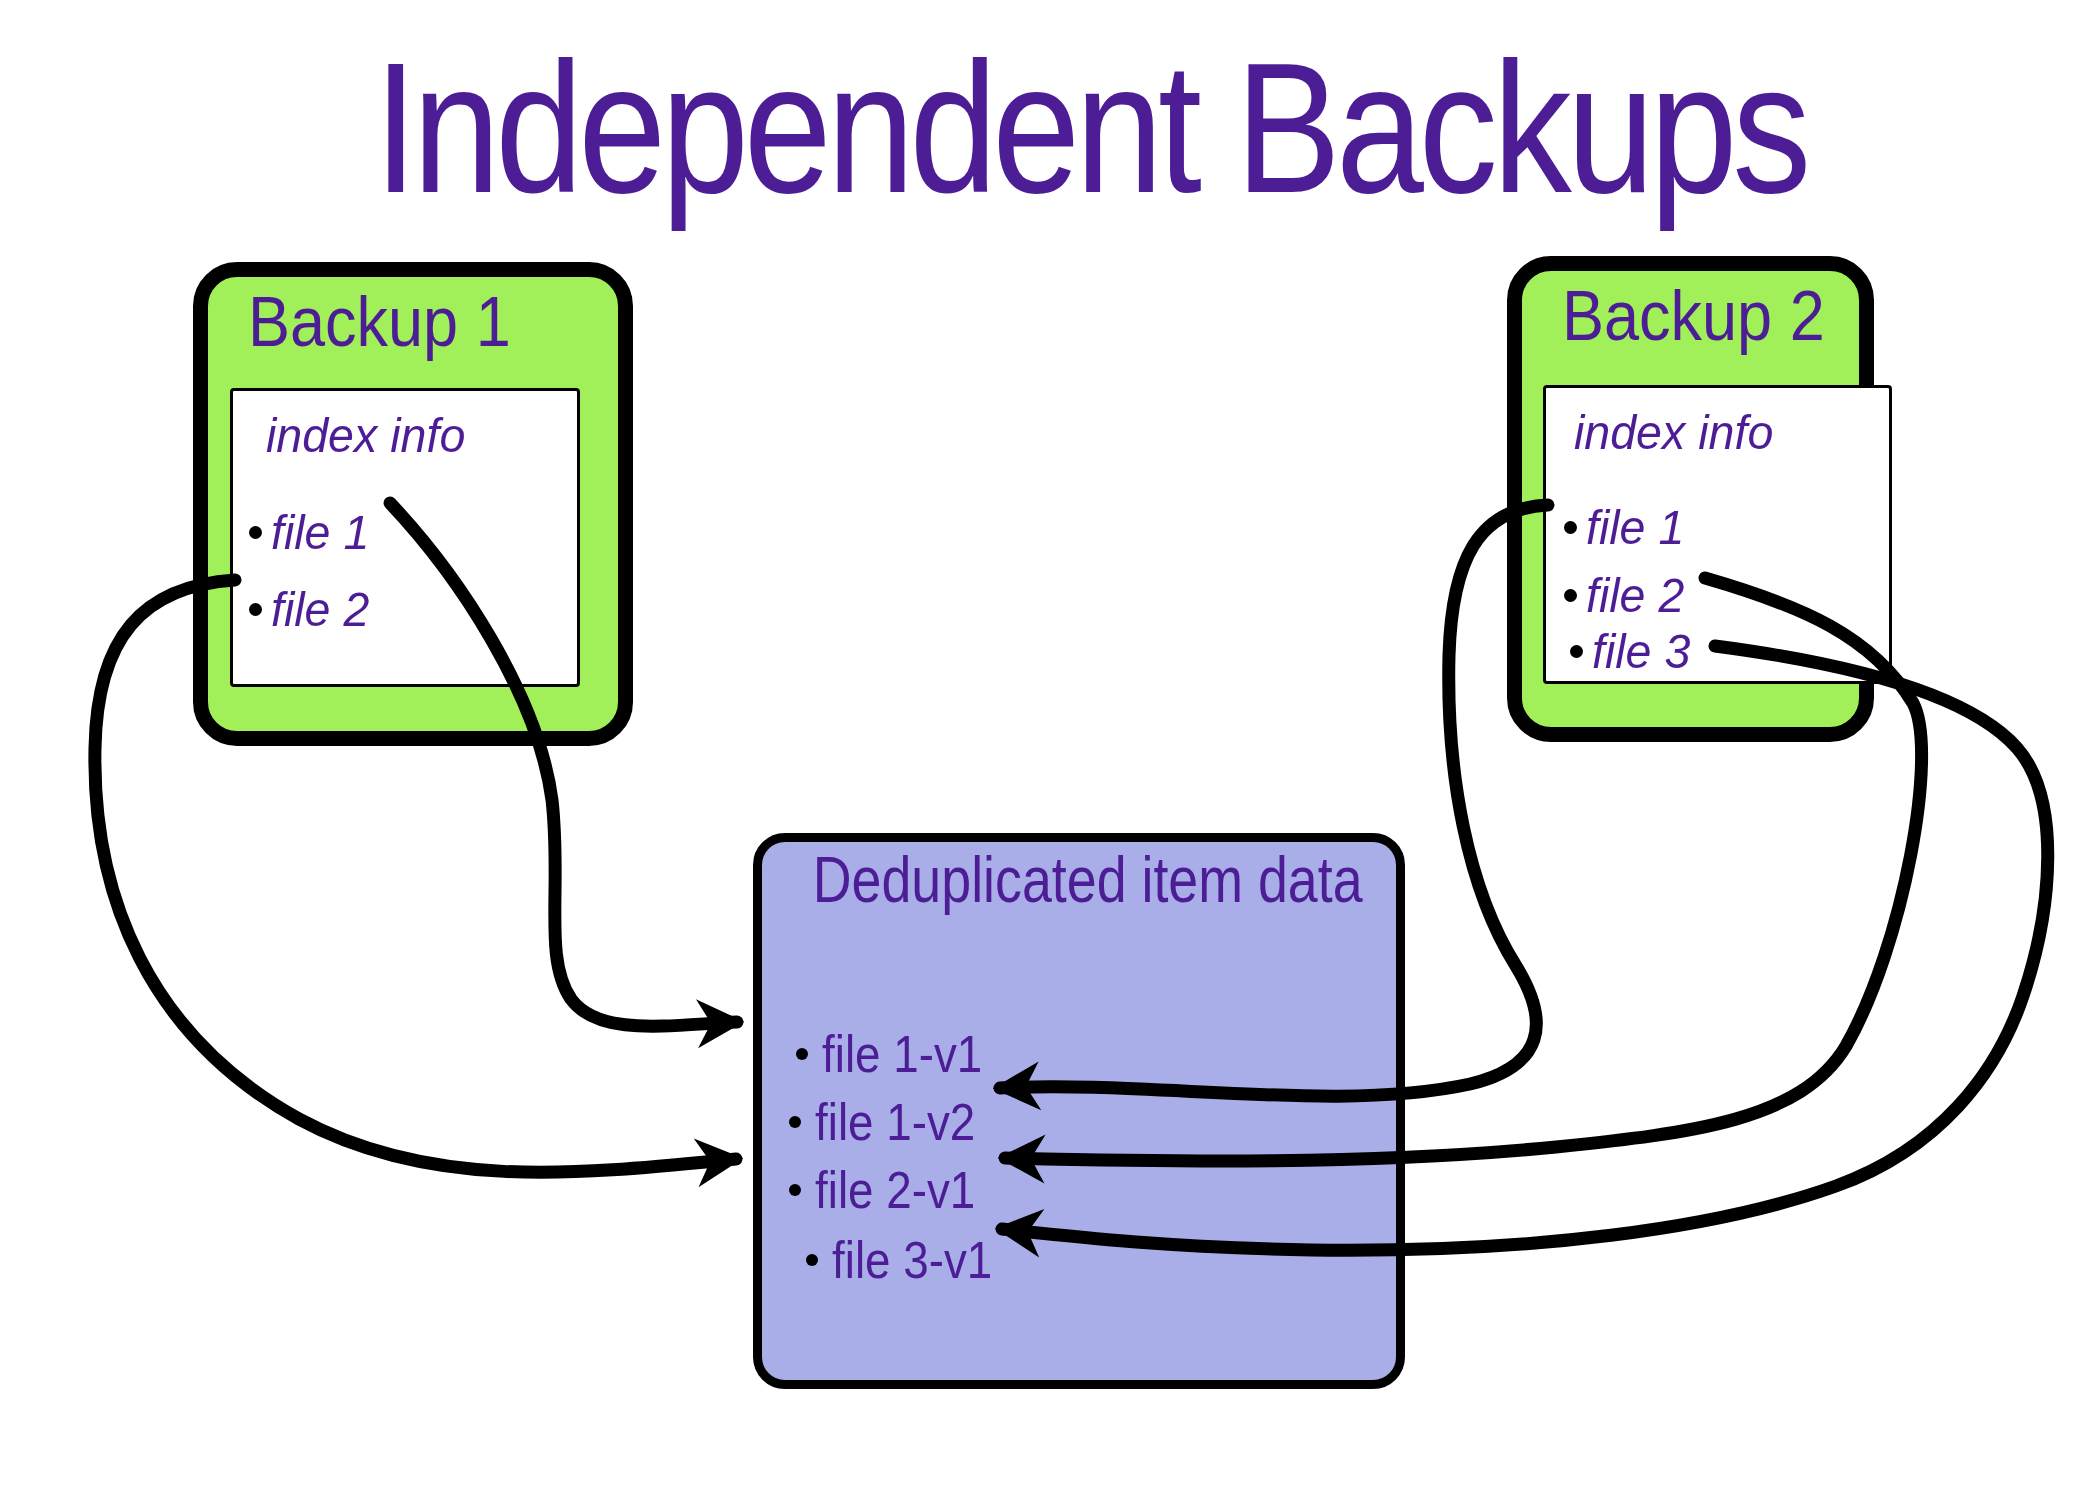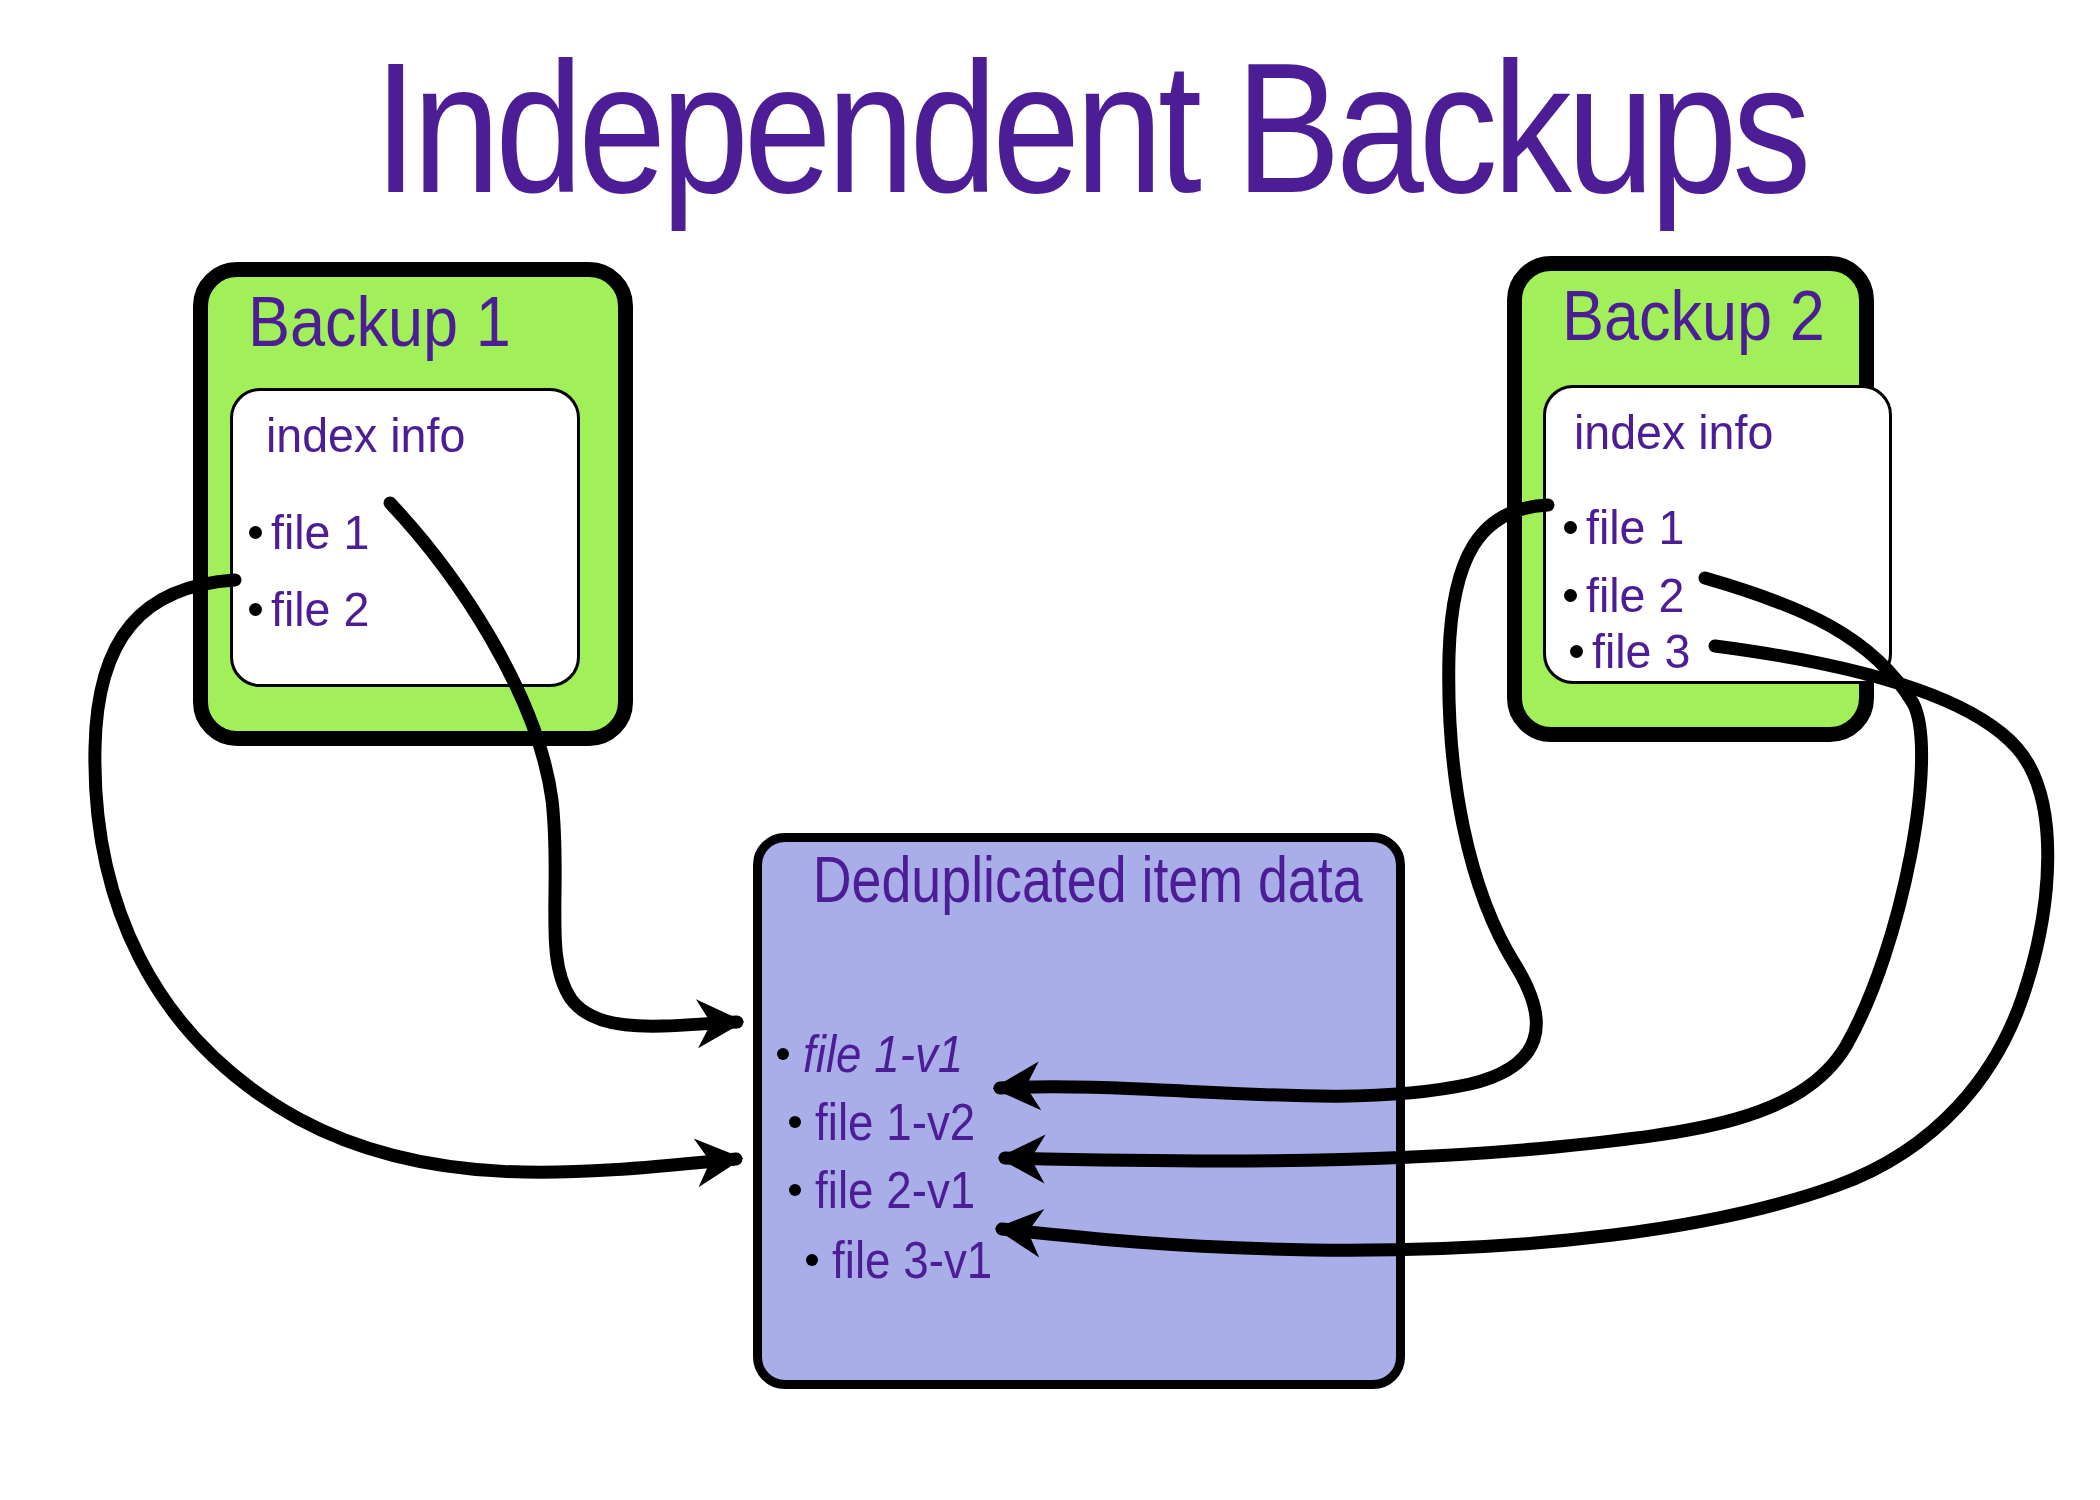--- a/index.html
+++ b/index.html
@@ -22,21 +22,21 @@
   .gbox{
     position:absolute;background:var(--backup-fill);
     border:15px solid var(--line-color);border-radius:44px;box-sizing:border-box;
   }
   .glabel{
     position:absolute;font-size:70px;line-height:1;white-space:nowrap;
     transform:scaleX(0.9);transform-origin:0 0;
   }
   .ibox{
     position:absolute;background:var(--paper-fill);
-    border:3px solid var(--line-color);border-radius:30px;box-sizing:border-box;
+    border:3px solid var(--line-color);border-radius:4px;box-sizing:border-box;font-style:italic;
   }
   .itext{
     position:absolute;font-size:49px;line-height:1;white-space:nowrap;
     transform:scaleX(0.95);transform-origin:0 0;
   }
   .row{position:absolute;display:flex;align-items:center;font-size:49px;line-height:1;white-space:nowrap;margin-top:32px;}
   .row .dot{flex:0 0 auto;width:13px;height:13px;border-radius:50%;background:var(--line-color);margin-right:9px;}
   .row .rowtext{transform:scaleX(0.95);transform-origin:0 50%;}
   .dedup{
     position:absolute;background:var(--dedup-fill);
@@ -88,21 +88,21 @@
       </div>
       <div class="row" style="left:24px;top:207px;text-align:right;">
         <span class="dot"></span>
         <span class="rowtext">file 3</span>
       </div>
     </div>
   </section>
 
   <section class="dedup" style="left:753px;top:833px;width:652px;height:556px;">
     <div class="dedup-label">Deduplicated item data</div>
-    <div class="row" style="left:15px;top:154px;font-style:italic;">
+    <div class="row" style="left:34px;top:154px;">
       <span class="dot"></span>
       <span class="rowtext">file 1-v1</span>
     </div>
     <div class="row" style="left:27px;top:222px;">
       <span class="dot"></span>
       <span class="rowtext">file 1-v2</span>
     </div>
     <div class="row" style="left:27px;top:290px;">
       <span class="dot"></span>
       <span class="rowtext">file 2-v1</span>

